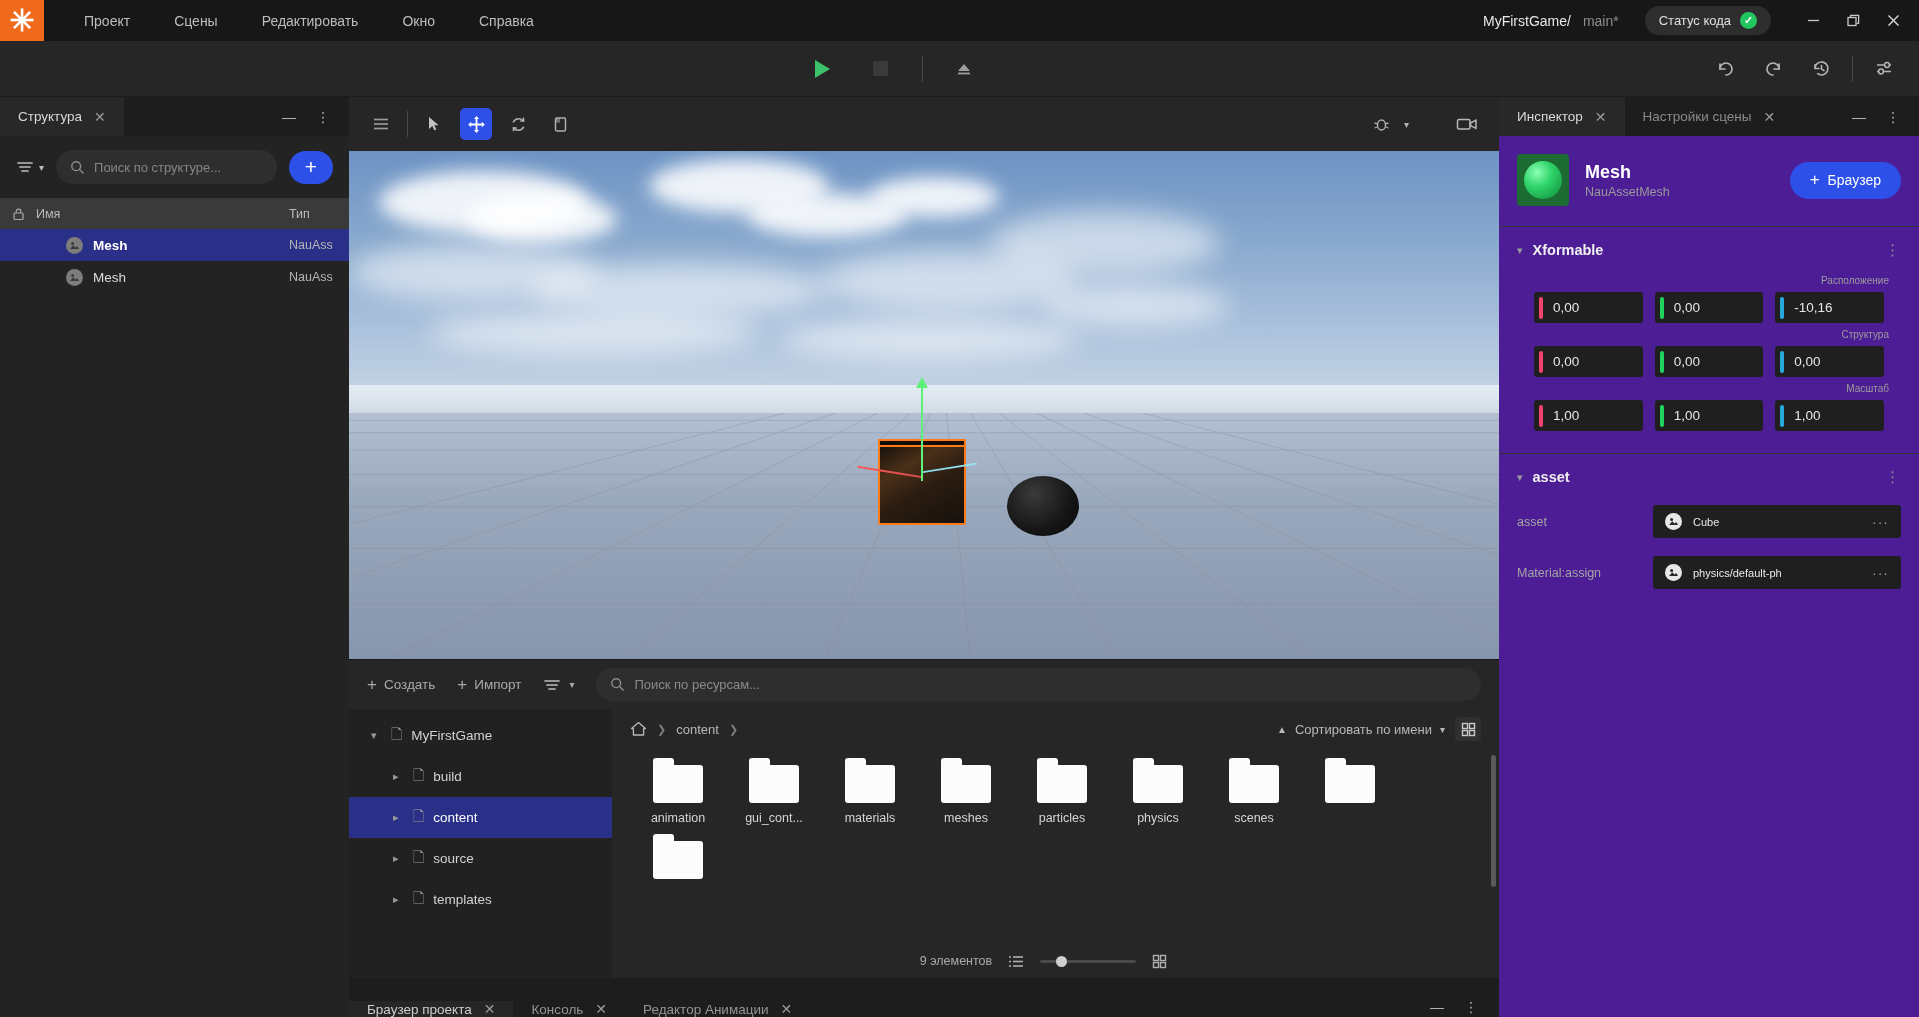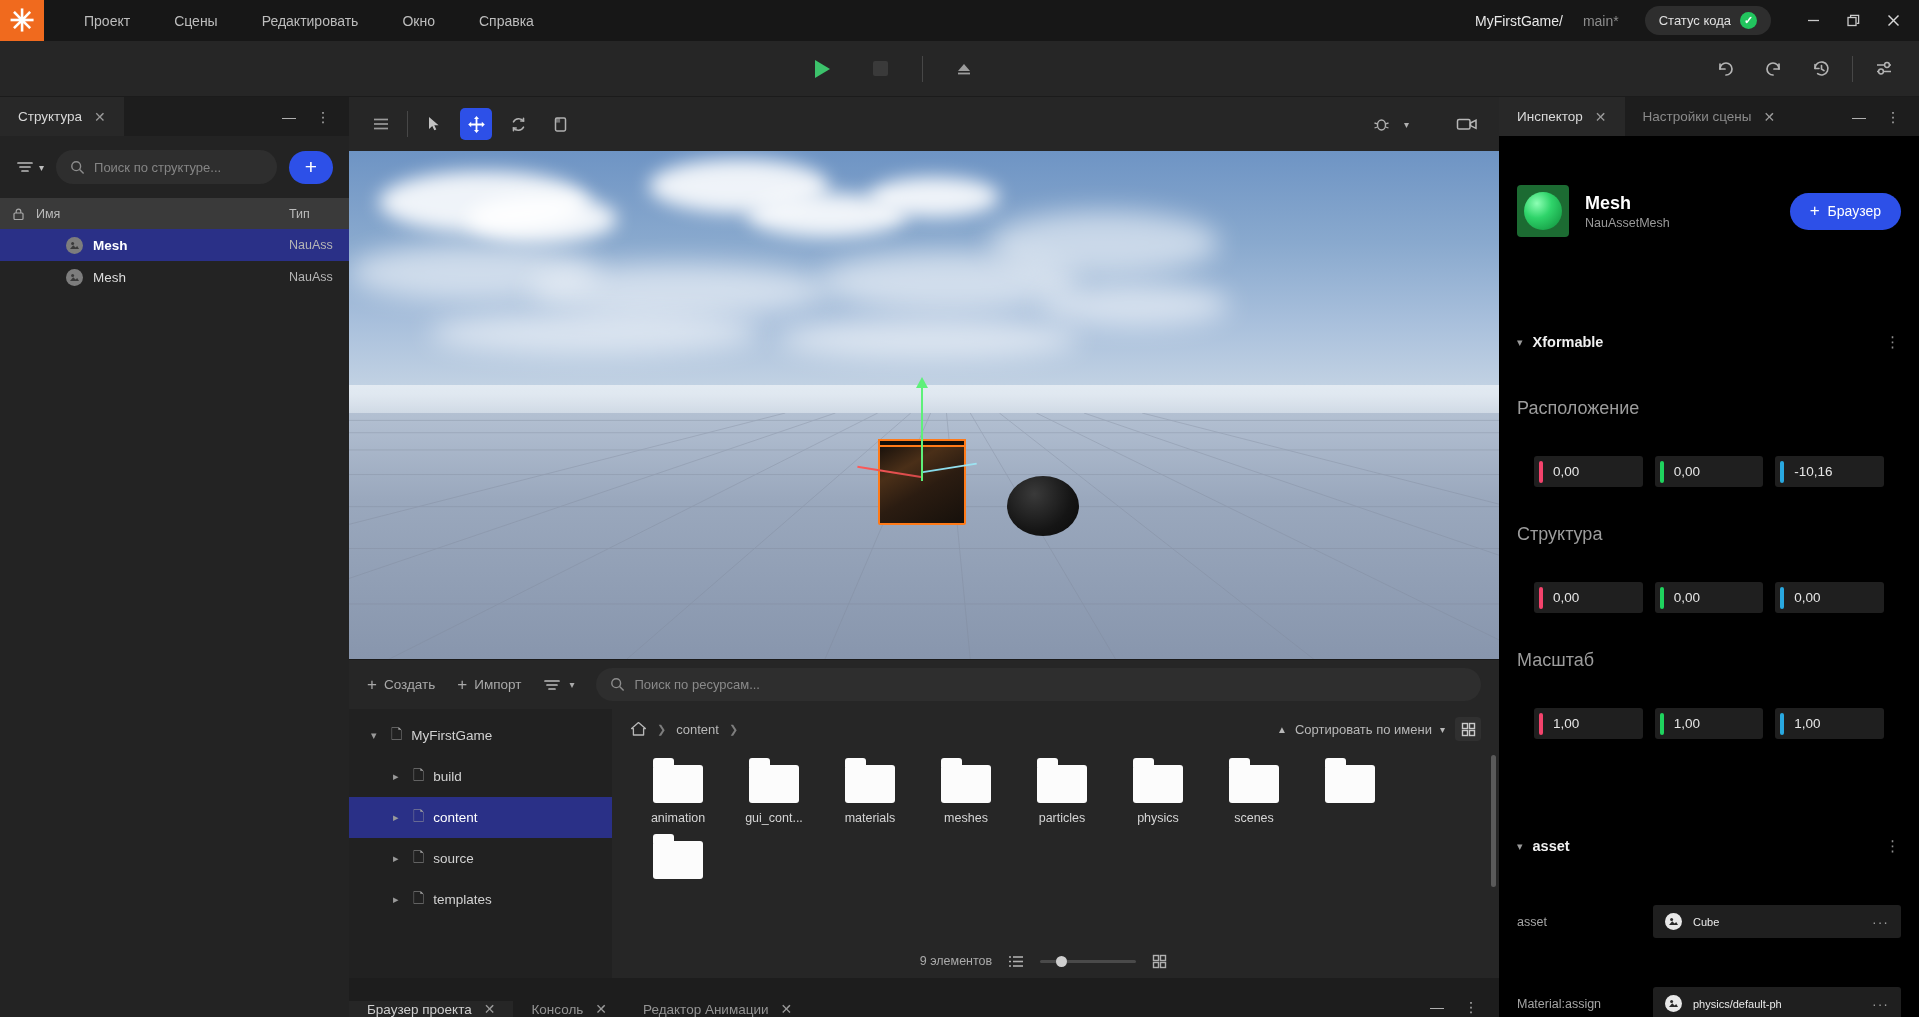--- a/index.html
+++ b/index.html
@@ -19,21 +19,21 @@
   .logo-box {
     width: 44px; background: #f06a1e; display: flex; align-items: center; justify-content: center;
   }
   .logo-glyph { color: #fff; font-size: 30px; line-height: 1; font-weight: 700; }
   .menubar { display: flex; align-items: center; padding-left: 18px; gap: 0; }
   .menu-item {
     font-size: 14px; color: #bdbdbd; padding: 6px 22px; cursor: default; white-space: nowrap;
   }
   .title-spacer { flex: 1; }
   .proj-label { font-size: 14px; color: #e8e8e8; align-self: center; }
-  .branch-label { font-size: 14px; color: #8d8d8d; align-self: center; margin-left: 20px; }
+  .branch-label { font-size: 14px; color: #8d8d8d; align-self: center; margin-left: 12px; }
   .code-status {
     align-self: center; margin-left: 26px; background: #2e2e2e; border-radius: 16px;
     padding: 6px 14px; display: flex; align-items: center; gap: 9px; font-size: 13px; color: #e0e0e0;
   }
   .check-dot {
     width: 17px; height: 17px; border-radius: 50%; background: #22c55e;
     display: flex; align-items: center; justify-content: center; color: #fff; font-size: 11px; font-weight: 700;
   }
   .win-btns { display: flex; align-items: center; margin-left: 22px; margin-right: 6px; }
   .win-btn {
@@ -214,42 +214,42 @@
 
   .bottom-tabs { height: 39px; background: #1d1d1d; display: flex; align-items: flex-end; flex: none; }
   .btab {
     display: flex; align-items: center; gap: 12px; padding: 0 18px; font-size: 13.5px; color: #cfcfcf;
   }
   .btab.active { background: #262626; }
   .btab.inactive { color: #949494; }
   .bottom-fill { flex: 1; display: flex; align-items: center; justify-content: flex-end; gap: 6px; padding-right: 14px; }
 
   
-  .inspector { width: 420px; background: #000000; display: flex; flex-direction: column; flex: none; gap: 31px; }
+  .inspector { width: 420px; background: #4c1d95; display: flex; flex-direction: column; flex: none; }
   .insp-head { display: flex; align-items: center; gap: 16px; padding: 18px 18px 20px 18px; flex: none; }
   .insp-thumb {
     width: 52px; height: 52px; border-radius: 4px; background: #1c6b32;
     display: flex; align-items: center; justify-content: center; flex: none;
   }
   .insp-ball { width: 38px; height: 38px; border-radius: 50%; background: radial-gradient(circle at 34% 30%, #8dffb4 0%, #2fd46a 40%, #0d8a38 100%); }
   .insp-titles { flex: 1; min-width: 0; }
   .insp-name { font-size: 18px; color: #fff; font-weight: 700; }
   .insp-sub { font-size: 12.5px; color: #9a9a9a; margin-top: 2px; }
   .insp-add {
     height: 37px; border-radius: 19px; background: #2d50e8; color: #fff; font-size: 14px;
     display: flex; align-items: center; gap: 8px; padding: 0 20px; flex: none;
   }
   .sec-divider { height: 1px; background: #333; }
   .sec-head {
     display: flex; align-items: center; gap: 10px; padding: 14px 18px 10px 18px; flex: none;
   }
   .sec-chev { color: #9a9a9a; font-size: 11px; }
   .sec-title { font-size: 14.5px; color: #f0f0f0; font-weight: 700; flex: 1; }
   .kebab { color: #8e8e8e; font-size: 15px; letter-spacing: 1px; }
-  .prop-label { font-size: 18px; color: #9c9c9c; padding: 6px 30px 6px 18px; }
+  .prop-label { font-size: 10px; color: #9c9c9c; padding: 6px 30px 6px 18px; text-align: right; }
   .vec3 { display: flex; gap: 12px; padding: 0 35px; }
   .vfield {
     flex: 1; height: 31px; background: #1f1f1f; border-radius: 3px; display: flex; align-items: center; overflow: hidden;
   }
   .vbar { width: 4px; height: 22px; margin: 0 10px 0 5px; border-radius: 2px; flex: none; }
   .vval { font-size: 13.5px; color: #e6e6e6; }
   .asset-row { display: flex; align-items: center; padding: 9px 18px; gap: 14px; }
   .asset-key { width: 122px; font-size: 12.5px; color: #a5a5a5; flex: none; }
   .asset-val {
     flex: 1; height: 33px; background: #1f1f1f; border-radius: 3px;

